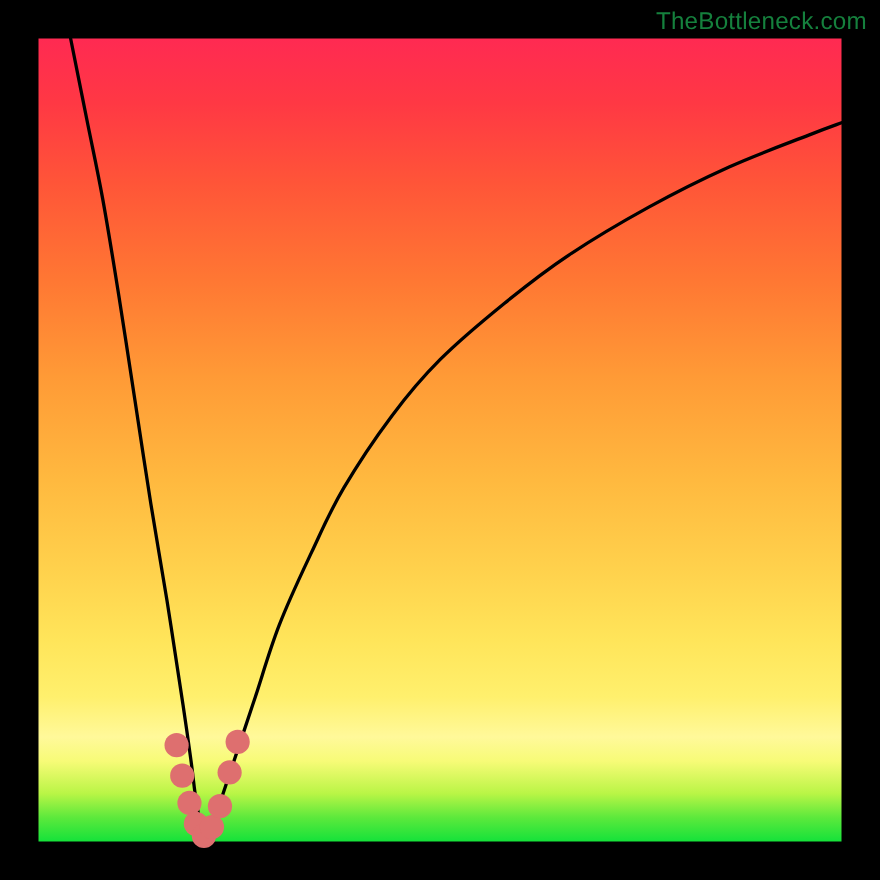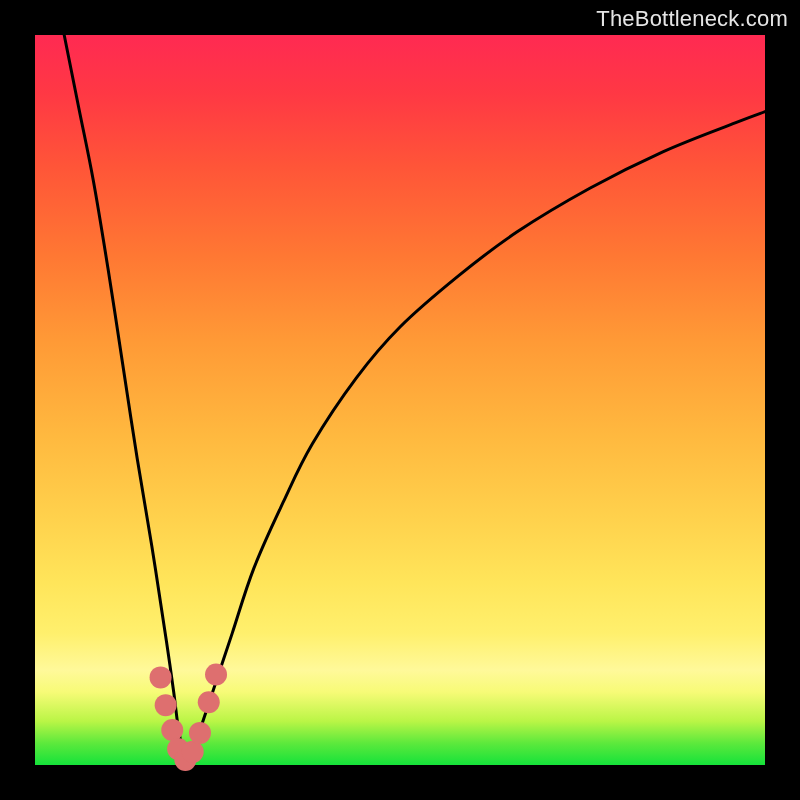--- a/index.html
+++ b/index.html
@@ -36,21 +36,21 @@
       #ff7733 70%,
       #ff5538 82%,
       #ff3844 92%,
       #ff2a52 100%
     );
   }
   .watermark {
     position: absolute;
     top: 6px;
     right: 12px;
-    color: #e5e5e5;
+    color: #15803d;
     font-size: 22px;
     font-weight: 500;
     letter-spacing: 0.2px;
     user-select: none;
   }
   svg.curve {
     position: absolute;
     left: 0;
     top: 0;
     width: 730px;

